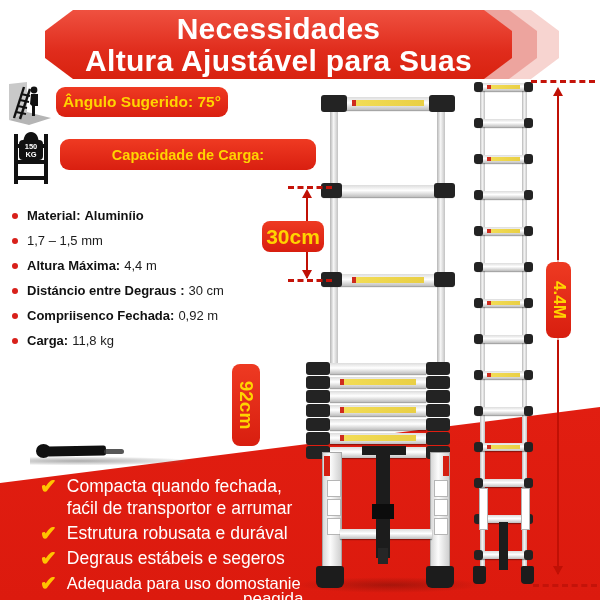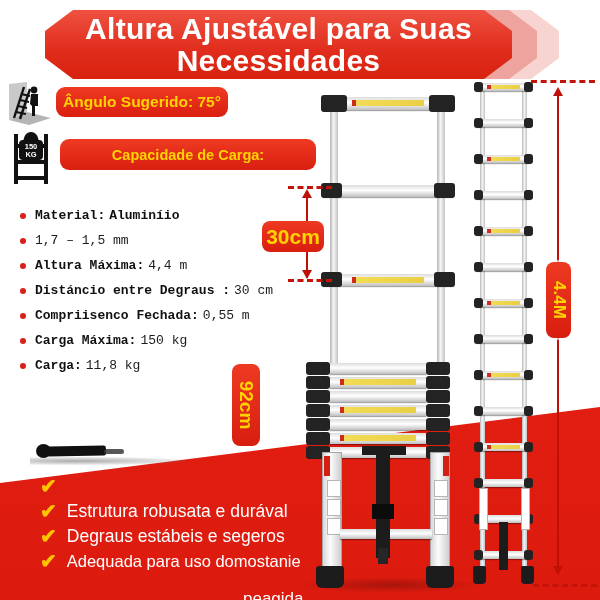--- a/index.html
+++ b/index.html
@@ -19,21 +19,21 @@
   #banner .tl{color:#fff;font-weight:bold;font-size:30px;line-height:32px;letter-spacing:.3px;
               text-align:center;white-space:nowrap;}
   
   .pill{position:absolute;background:linear-gradient(180deg,#ef3a22,#d91f10);border-radius:9px;
         display:flex;align-items:center;justify-content:center;font-weight:bold;white-space:nowrap;}
   #pill-angle{left:56px;top:87px;width:172px;height:30px;font-size:15.5px;color:#ffd400;}
   #pill-capacity{left:60px;top:139px;width:256px;height:31px;font-size:14.5px;gap:5px;}
   .cap-label{color:#ffd400;} .cap-value{color:#fff;}
   
   #spec-heading{position:absolute;left:42px;top:186px;font-size:14px;font-weight:bold;color:#e8231c;}
-  #spec-list{position:absolute;left:20px;top:209px;width:265px;font-family:Liberation Mono, monospace;}
+  #spec-list{position:absolute;left:12px;top:209px;width:265px;}
   .spec-item{display:flex;align-items:flex-start;margin-bottom:11px;font-size:13px;color:#1c1c1c;line-height:14px;}
   .dot{width:6px;height:6px;border-radius:50%;background:#d8201a;margin:4px 9px 0 0;flex:none;}
   .b{font-weight:bold;color:#111;}
   .spec-label{margin-right:4px;white-space:nowrap;}
   
   .dash-line{position:absolute;height:0;border-top:3px dashed #c41309;}
   .mline{position:absolute;width:2px;background:#c01005;}
   .arr{position:absolute;width:0;height:0;border-left:5px solid transparent;border-right:5px solid transparent;}
   .arr.up{border-bottom:9px solid #c01005;}
   .arr.down{border-top:9px solid #c01005;}
@@ -72,22 +72,22 @@
 </head>
 <body>
 
 <div id="stage">
 
   <div id="red-band"></div>
 
   <div id="banner-echo2" class="banner-shape"></div>
   <div id="banner-echo1" class="banner-shape"></div>
   <div id="banner" class="banner-shape">
+    <div class="tl">Necessidades</div>
     <div class="tl">Altura Ajustável para Suas</div>
-    <div class="tl">Necessidades</div>
   </div>
 
   <svg class="abs" style="left:5px;top:82px" width="48" height="44" viewBox="0 0 48 44">
     <polygon points="4,2 22,0 22,30 4,38" fill="#c9c9c9"></polygon>
     <polygon points="4,38 22,30 46,36 24,43" fill="#b5b5b5"></polygon>
     <line x1="9" y1="36" x2="19" y2="5" stroke="#111" stroke-width="2.4"></line>
     <line x1="15" y1="37" x2="25" y2="7" stroke="#111" stroke-width="2.4"></line>
     <line x1="11" y1="30" x2="21" y2="32" stroke="#111" stroke-width="2"></line>
     <line x1="13" y1="24" x2="22" y2="26" stroke="#111" stroke-width="2"></line>
     <line x1="15" y1="18" x2="24" y2="20" stroke="#111" stroke-width="2"></line>
@@ -130,26 +130,21 @@
         <span class="spec-value">4,4 m</span>
       </div>
       <div class="spec-item">
         <span class="dot"></span>
         <span class="spec-label b">Distáncio entre Degraus :</span>
         <span class="spec-value">30 cm</span>
       </div>
       <div class="spec-item">
         <span class="dot"></span>
         <span class="spec-label b">Compriisenco Fechada:</span>
-        <span class="spec-value">0,55 m</span>
-      </div>
-      <div class="spec-item">
-        <span class="dot"></span>
-        <span class="spec-label b">Carga Máxima:</span>
-        <span class="spec-value">150 kg</span>
+        <span class="spec-value">0,92 m</span>
       </div>
       <div class="spec-item">
         <span class="dot"></span>
         <span class="spec-label b">Carga:</span>
         <span class="spec-value">11,8 kg</span>
       </div>
     </div>
 
   <div class="lad-shadow"></div>
   <div id="ladder-mid">
@@ -291,20 +286,21 @@
   <div id="strap-photo">
     <div class="strap-shadow"></div>
     <div class="strap-blob"></div>
     <div class="strap-body"></div>
     <div class="strap-tail"></div>
   </div>
 
   <div id="feature-list">
       <div class="feature-item">
         <span class="check">✔</span>
+        <span><span>Compacta quando fechada,</span><br><span>faćil de transportor e arrumar</span></span>
       </div>
       <div class="feature-item">
         <span class="check">✔</span>
         <span><span>Estrutura robusata e durával</span></span>
       </div>
       <div class="feature-item">
         <span class="check">✔</span>
         <span><span>Degraus estábeis e segeros</span></span>
       </div>
       <div class="feature-item small">

